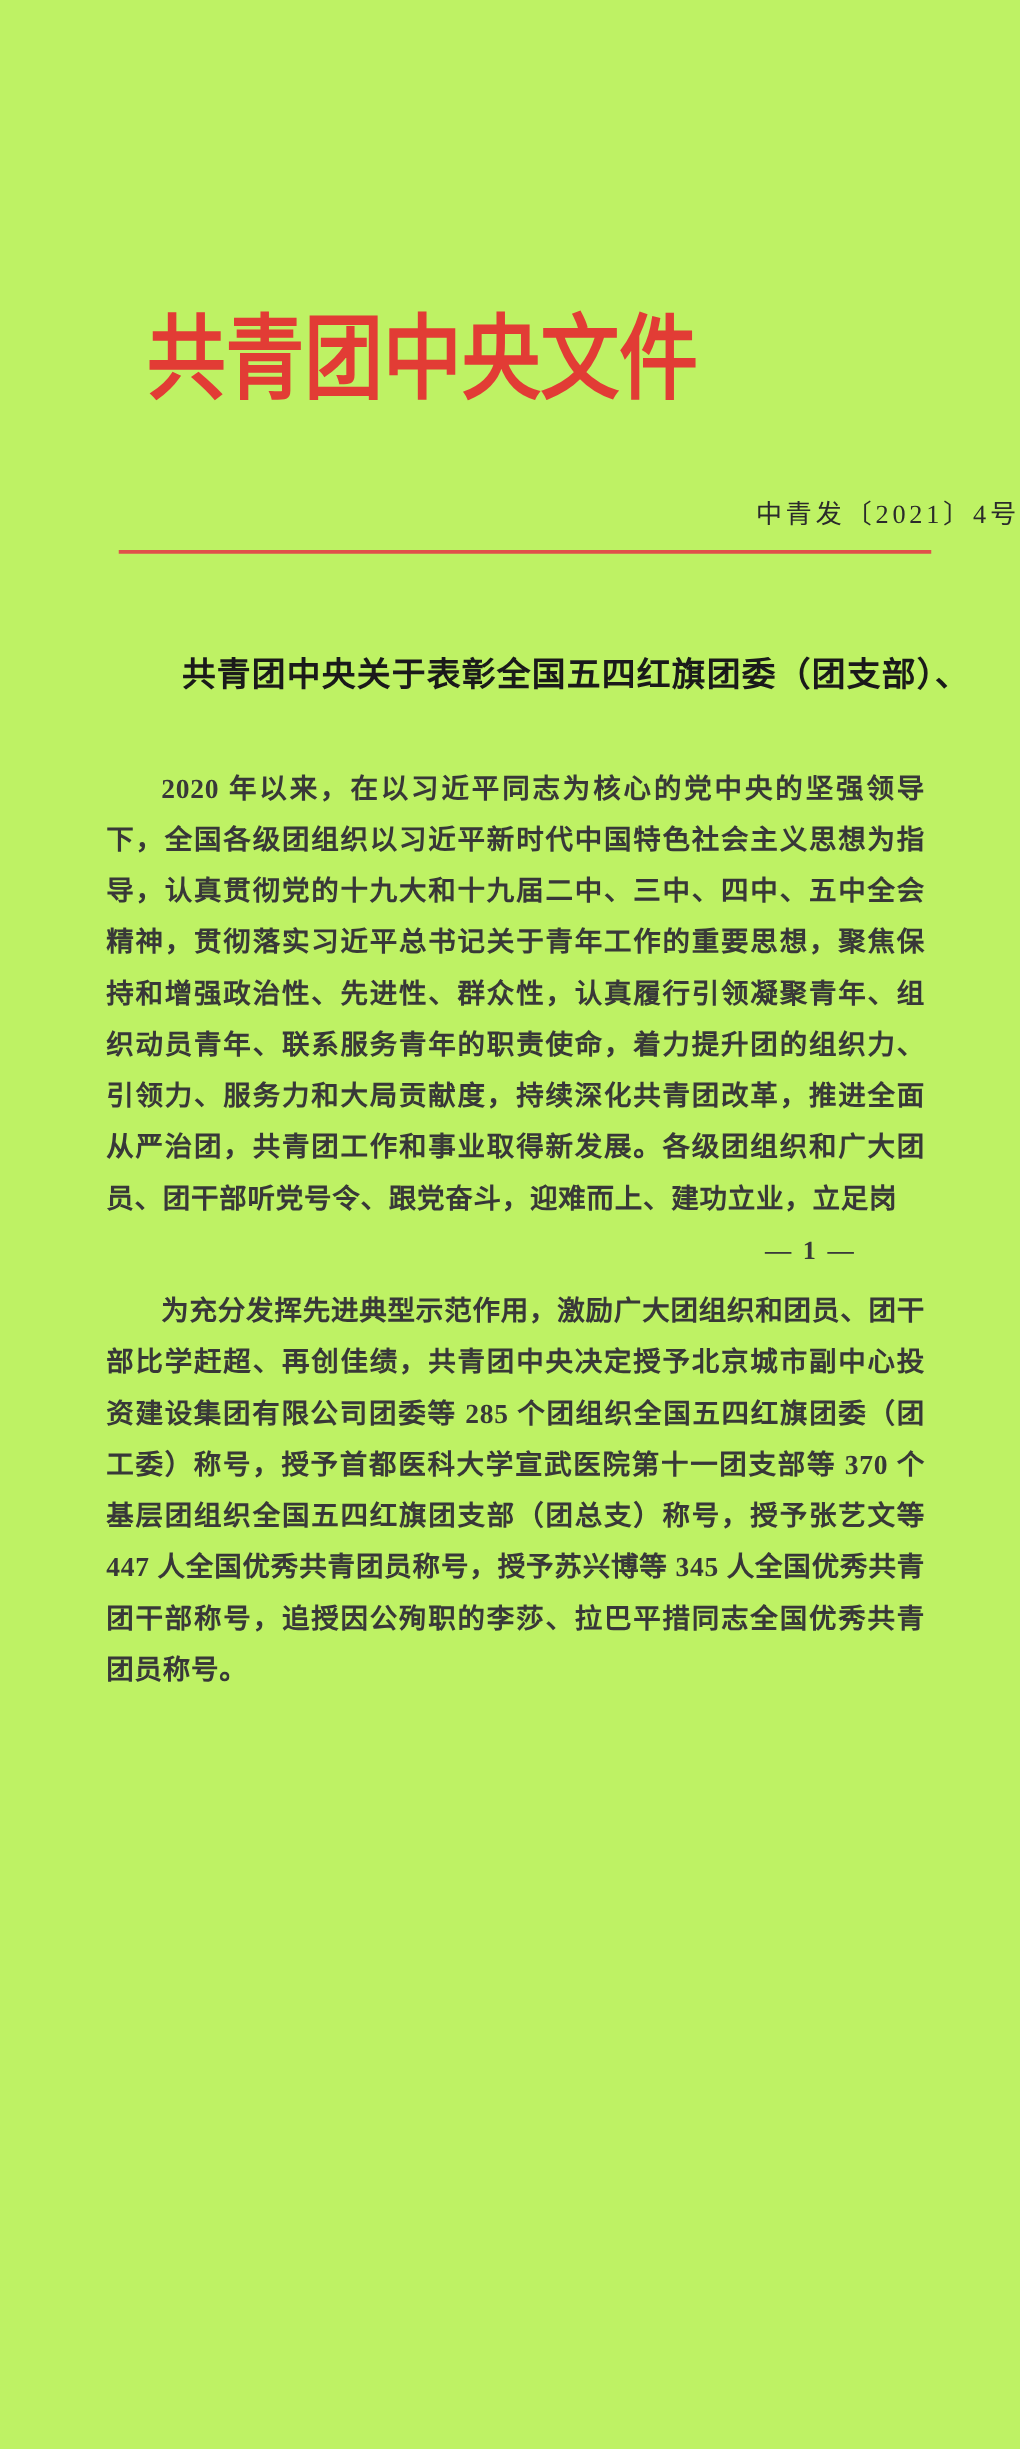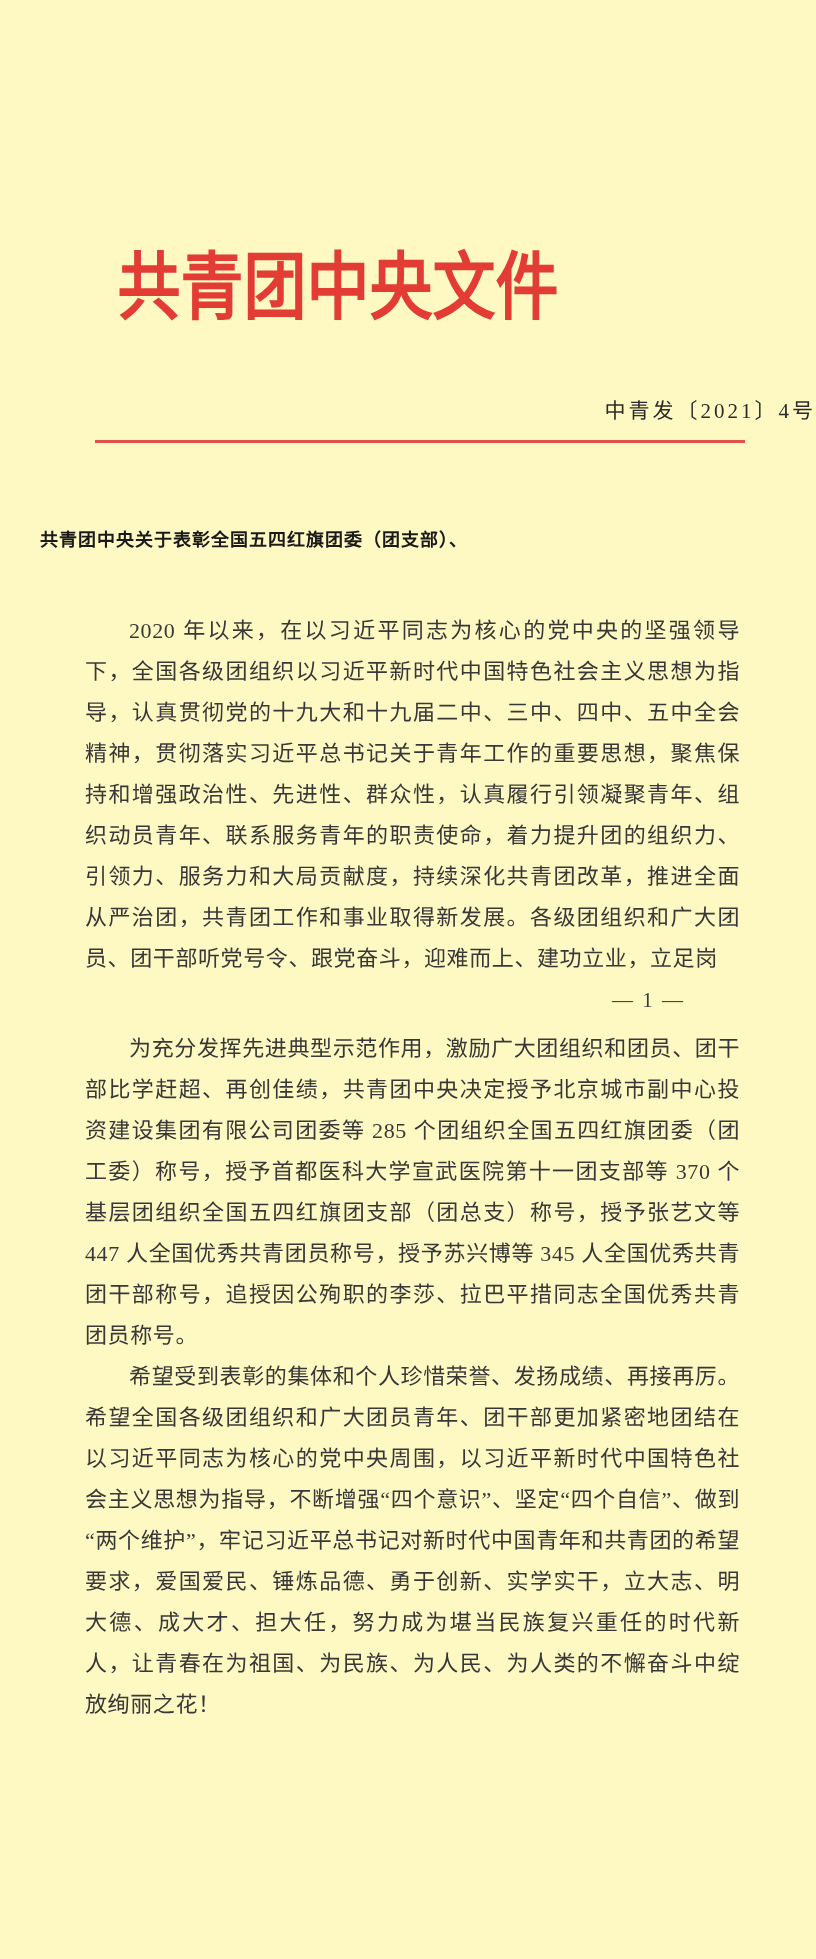--- a/index.html
+++ b/index.html
@@ -6,21 +6,21 @@
     margin: 0;
     padding: 0;
     background: #fbfbfb;
   }
   .page {
     position: relative;
     width: 816px;
     height: 1959px;
     margin: 0 auto;
     overflow: hidden;
-    background: #fef9c3;
+    background: #bef264;
     font-family: "Liberation Serif", "DejaVu Serif", serif;
   }
   
   .letterhead {
     position: relative;
     left: -70px;
     margin: 234px 0 0 0;
     height: 108px;
     line-height: 108px;
     text-align: center;
@@ -44,31 +44,32 @@
   
   .red-divider {
     margin: 14px 71px 0 95px;
     height: 3px;
     background: #e0514a;
     border: none;
   }
   
   .doc-title {
     margin: 70px 40px 0 40px;
-    text-align: left;
-    font-size: 18px;
+    text-align: right;
+    font-size: 27px;
     font-weight: bold;
     line-height: 55px;
     color: #1a1a1a;
     letter-spacing: 1px;
   }
   
   .body-block {
     margin: 42px 76px 0 85px;
     color: #383838;
+    font-weight: bold;
   }
   .body-block p {
     margin: 0;
     font-size: 22px;
     line-height: 41px;
     letter-spacing: 0.6px;
     text-align: justify;
     text-justify: inter-character;
     color: #383838;
   }
@@ -100,16 +101,15 @@
   </h2>
 
   <div class="body-block">
     <p class="indent">2020 年以来，在以习近平同志为核心的党中央的坚强领导下，全国各级团组织以习近平新时代中国特色社会主义思想为指导，认真贯彻党的十九大和十九届二中、三中、四中、五中全会精神，贯彻落实习近平总书记关于青年工作的重要思想，聚焦保持和增强政治性、先进性、群众性，认真履行引领凝聚青年、组织动员青年、联系服务青年的职责使命，着力提升团的组织力、引领力、服务力和大局贡献度，持续深化共青团改革，推进全面从严治团，共青团工作和事业取得新发展。各级团组织和广大团员、团干部听党号令、跟党奋斗，迎难而上、建功立业，立足岗</p>
 
     <div class="page-number">— 1 —</div>
 
 
     <p class="indent">为充分发挥先进典型示范作用，激励广大团组织和团员、团干部比学赶超、再创佳绩，共青团中央决定授予北京城市副中心投资建设集团有限公司团委等 285 个团组织全国五四红旗团委（团工委）称号，授予首都医科大学宣武医院第十一团支部等 370 个基层团组织全国五四红旗团支部（团总支）称号，授予张艺文等 447 人全国优秀共青团员称号，授予苏兴博等 345 人全国优秀共青团干部称号，追授因公殉职的李莎、拉巴平措同志全国优秀共青团员称号。</p>
 
-    <p class="indent">希望受到表彰的集体和个人珍惜荣誉、发扬成绩、再接再厉。希望全国各级团组织和广大团员青年、团干部更加紧密地团结在以习近平同志为核心的党中央周围，以习近平新时代中国特色社会主义思想为指导，不断增强“四个意识”、坚定“四个自信”、做到“两个维护”，牢记习近平总书记对新时代中国青年和共青团的希望要求，爱国爱民、锤炼品德、勇于创新、实学实干，立大志、明大德、成大才、担大任，努力成为堪当民族复兴重任的时代新人，让青春在为祖国、为民族、为人民、为人类的不懈奋斗中绽放绚丽之花！</p>
   </div>
 
 </div>
 
 </body></html>

